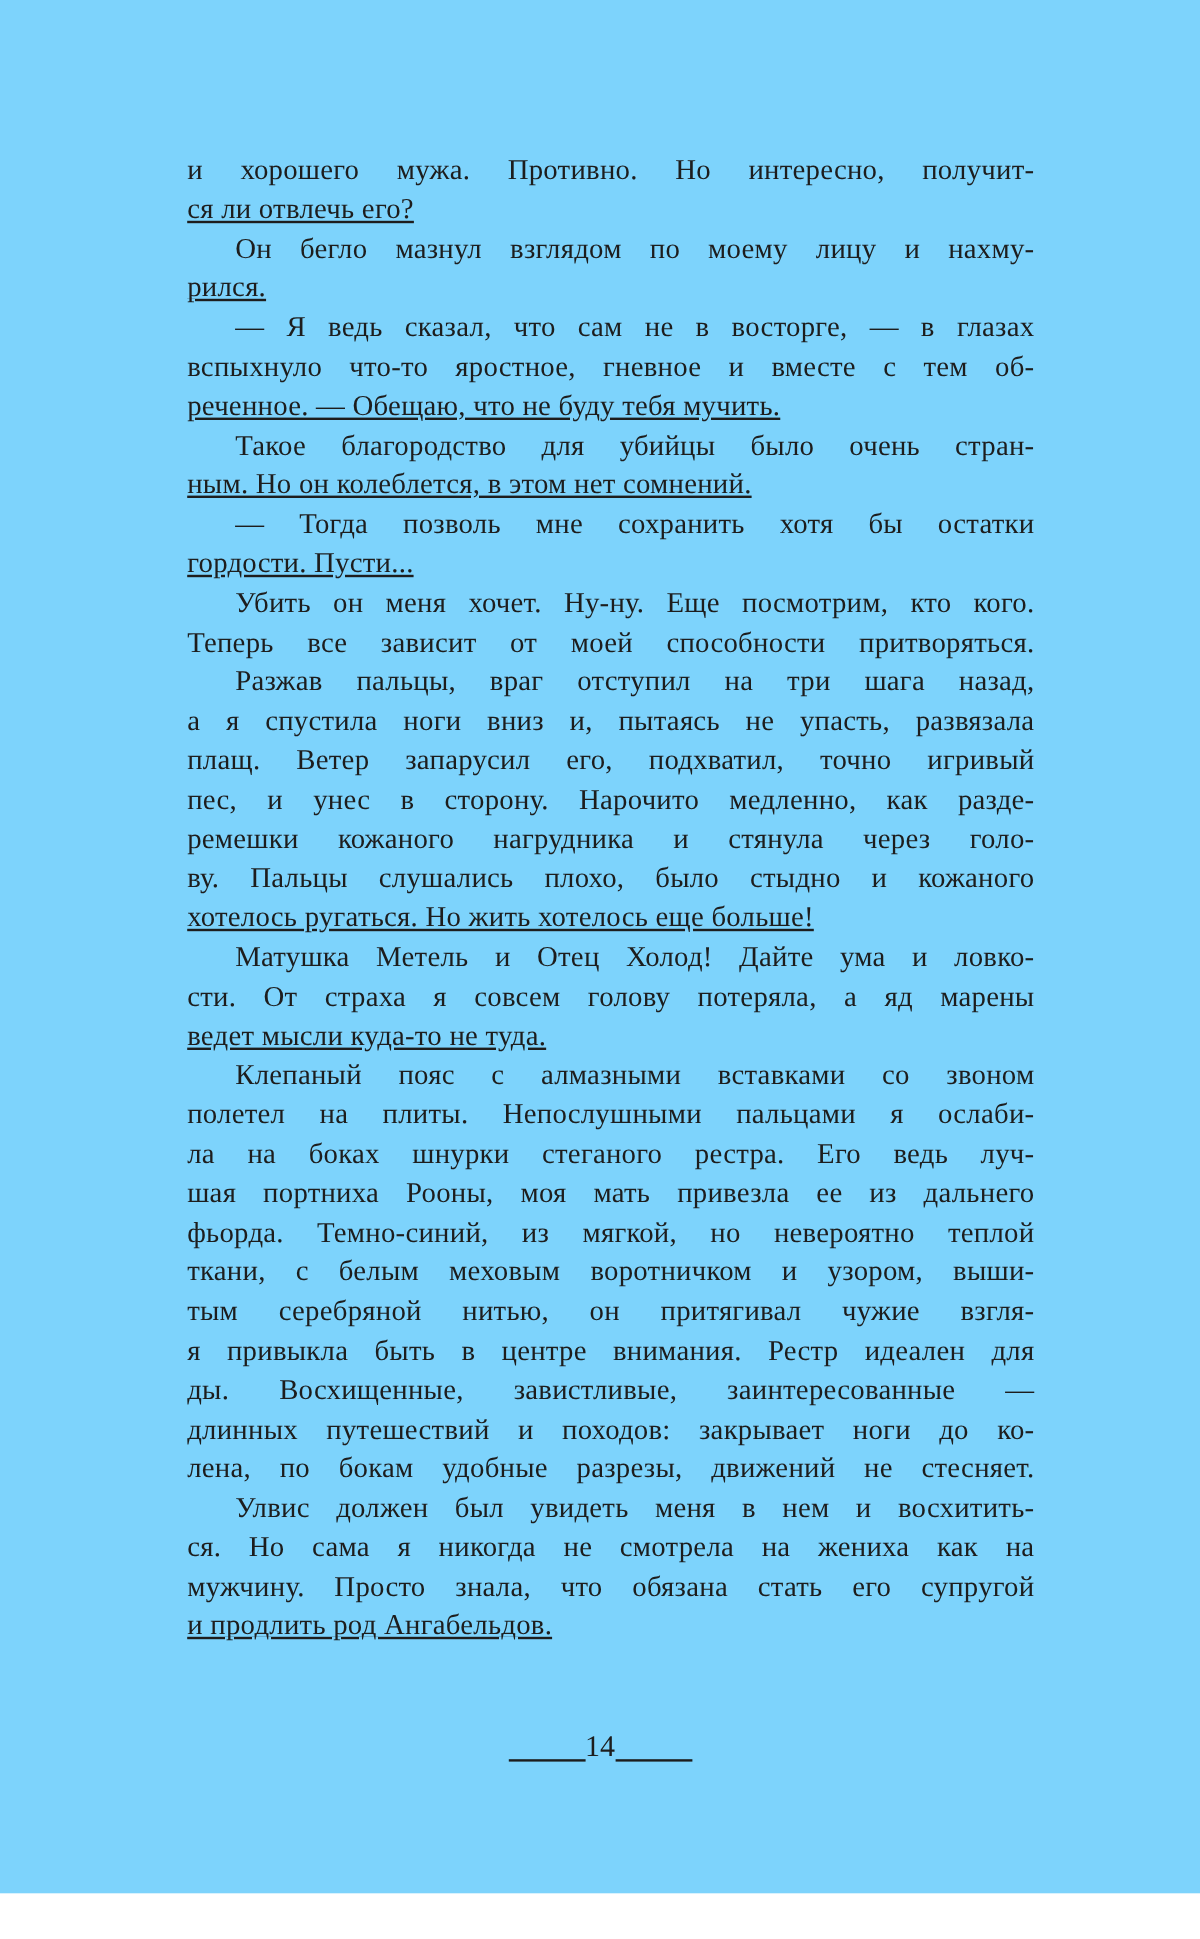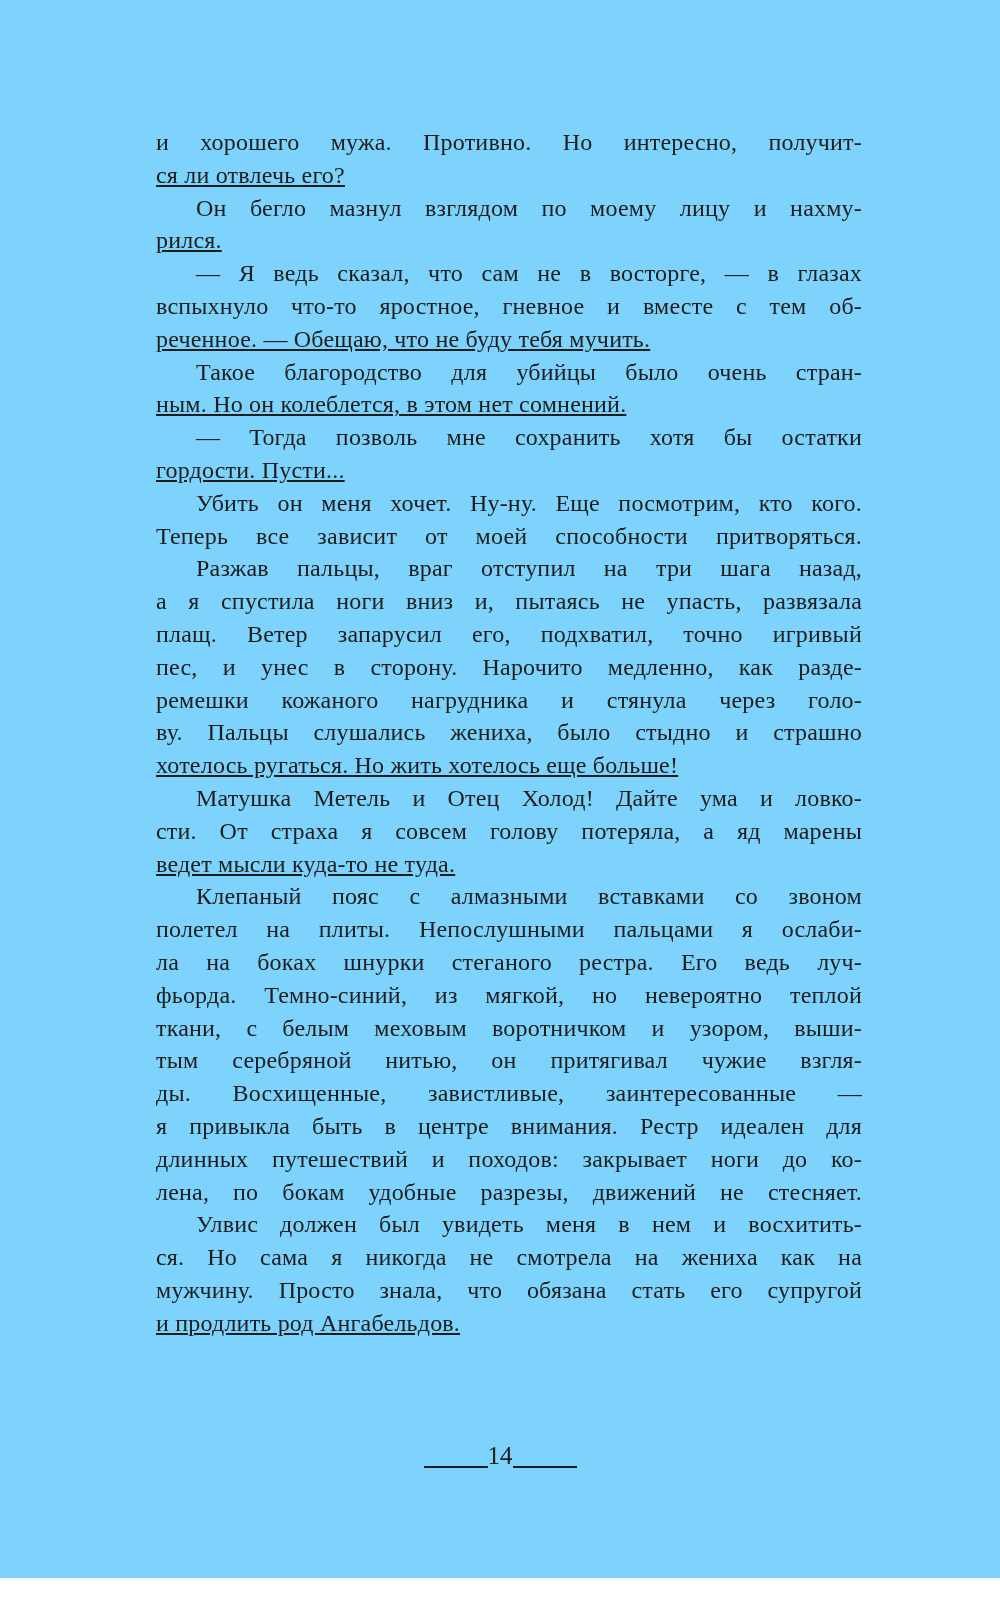--- a/index.html
+++ b/index.html
@@ -90,37 +90,38 @@
       <div class="paragraph">
         <div class="line indent">Убить он меня хочет. Ну-ну. Еще посмотрим, кто кого.</div>
         <div class="line">Теперь все зависит от моей способности притворяться.</div>
       </div>
       <div class="paragraph">
         <div class="line indent">Разжав пальцы, враг отступил на три шага назад,</div>
         <div class="line">а я спустила ноги вниз и, пытаясь не упасть, развязала</div>
         <div class="line">плащ. Ветер запарусил его, подхватил, точно игривый</div>
         <div class="line">пес, и унес в сторону. Нарочито медленно, как разде-</div>
         <div class="line">ремешки кожаного нагрудника и стянула через голо-</div>
-        <div class="line">ву. Пальцы слушались жениха, было стыдно и страшно</div>
+        <div class="line">ву. Пальцы слушались плохо, было стыдно и кожаного</div>
         <div class="line last">хотелось ругаться. Но жить хотелось еще больше!</div>
       </div>
       <div class="paragraph">
         <div class="line indent">Матушка Метель и Отец Холод! Дайте ума и ловко-</div>
         <div class="line">сти. От страха я совсем голову потеряла, а яд марены</div>
         <div class="line last">ведет мысли куда-то не туда.</div>
       </div>
       <div class="paragraph">
         <div class="line indent">Клепаный пояс с алмазными вставками со звоном</div>
         <div class="line">полетел на плиты. Непослушными пальцами я ослаби-</div>
         <div class="line">ла на боках шнурки стеганого рестра. Его ведь луч-</div>
+        <div class="line">шая портниха Рооны, моя мать привезла ее из дальнего</div>
         <div class="line">фьорда. Темно-синий, из мягкой, но невероятно теплой</div>
         <div class="line">ткани, с белым меховым воротничком и узором, выши-</div>
         <div class="line">тым серебряной нитью, он притягивал чужие взгля-</div>
+        <div class="line">я привыкла быть в центре внимания. Рестр идеален для</div>
         <div class="line">ды. Восхищенные, завистливые, заинтересованные —</div>
-        <div class="line">я привыкла быть в центре внимания. Рестр идеален для</div>
         <div class="line">длинных путешествий и походов: закрывает ноги до ко-</div>
         <div class="line">лена, по бокам удобные разрезы, движений не стесняет.</div>
       </div>
       <div class="paragraph">
         <div class="line indent">Улвис должен был увидеть меня в нем и восхитить-</div>
         <div class="line">ся. Но сама я никогда не смотрела на жениха как на</div>
         <div class="line">мужчину. Просто знала, что обязана стать его супругой</div>
         <div class="line last">и продлить род Ангабельдов.</div>
       </div>
     </div>

